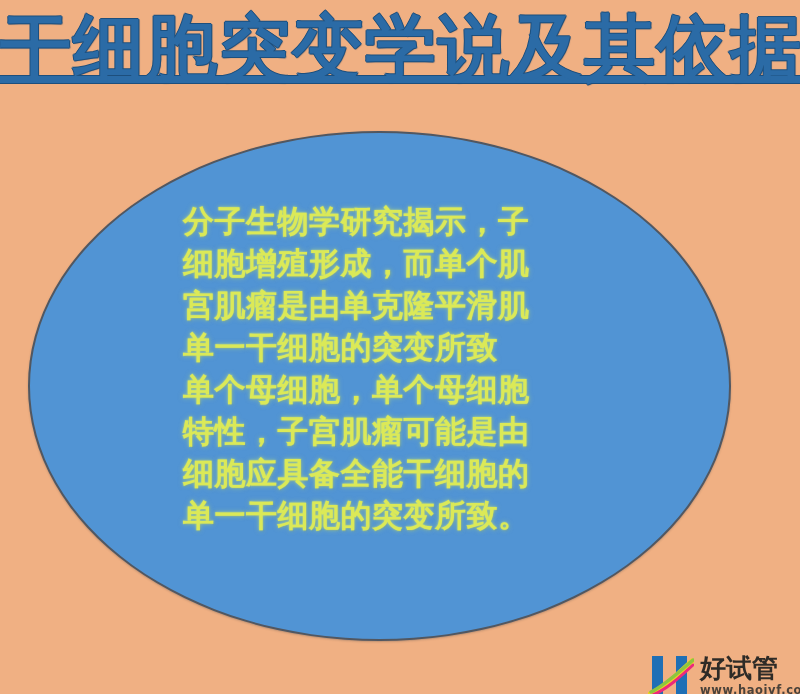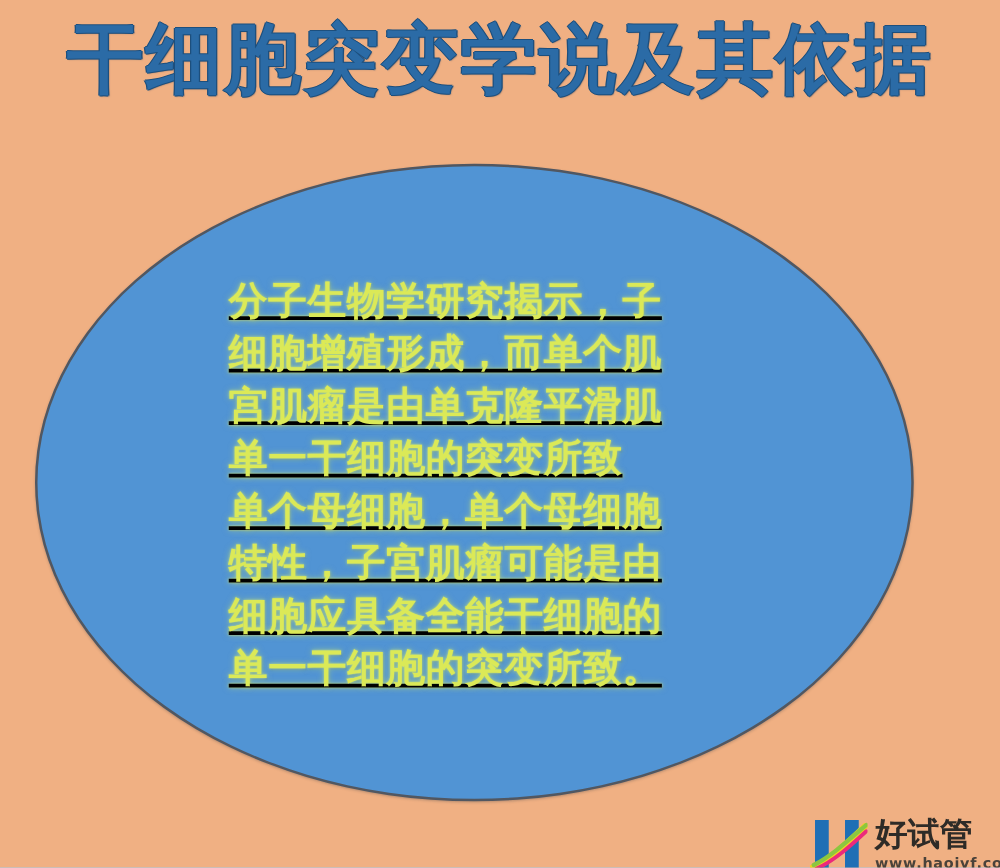--- a/index.html
+++ b/index.html
@@ -23,32 +23,33 @@
   }
 
   
   #title {
     position: absolute;
     left: 0;
     top: 10px;
     width: 800px;
     text-align: center;
     font-family: "DejaVu Sans", "Liberation Sans", sans-serif;
-    font-size: 61px;
+    font-size: 71px;
     font-weight: bold;
     letter-spacing: 2px;
     color: #2b6ba6;
     line-height: 76px;
     white-space: nowrap;
     text-shadow:
        1px  0px 0px #1d4f7d,
       -1px  0px 0px #1d4f7d,
        0px  1px 0px #1d4f7d,
        0px -1px 0px #1d4f7d,
        1px  1px 1px rgba(30,60,95,0.55);
+    text-decoration: underline;
     -webkit-font-smoothing: antialiased;
   }
 
   
   #ellipse {
     position: absolute;
     left: 28px;
     top: 131px;
     width: 703px;
     height: 510px;
@@ -56,23 +57,22 @@
     background: #5194d4;
     border: 2px solid #515761;
     box-sizing: border-box;
     box-shadow: 0 1px 2px rgba(40,50,65,0.25);
   }
 
   
   #body-text {
     position: absolute;
     left: 183px;
-    top: 220px;
+    top: 200px;
     width: 392px;
-    text-decoration: underline;
   }
   .body-line {
     font-family: "DejaVu Sans", "Liberation Sans", sans-serif;
     font-size: 31px;
     font-weight: bold;
     line-height: 42px;
     color: #dbe957;
     letter-spacing: 0.5px;
     white-space: nowrap;
     text-shadow:

